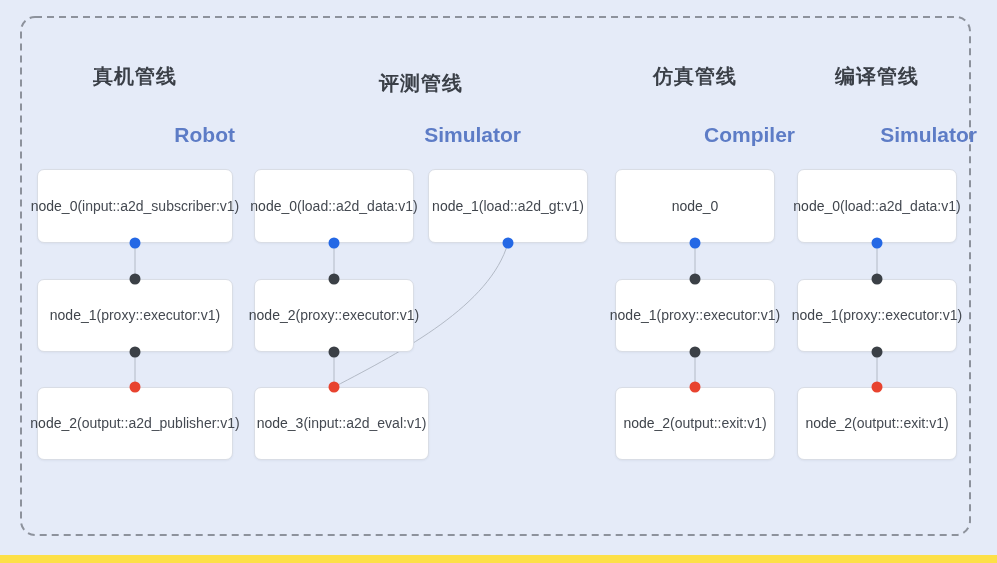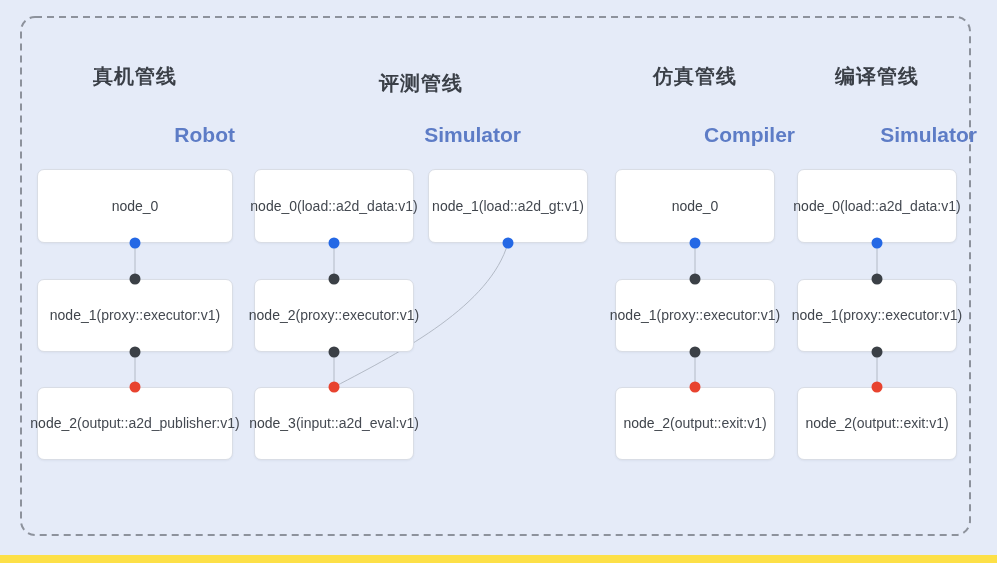--- a/index.html
+++ b/index.html
@@ -61,20 +61,21 @@
   <div class="col-title-en" style="left:35px;top:123px;">Robot</div>
   <div class="col-title-zh" style="left:321px;top:63px;margin-top:7px;">评测管线</div>
   <div class="col-title-en" style="left:321px;top:123px;">Simulator</div>
   <div class="col-title-zh" style="left:595px;top:63px;">仿真管线</div>
   <div class="col-title-en" style="left:595px;top:123px;">Compiler</div>
   <div class="col-title-zh" style="left:777px;top:63px;">编译管线</div>
   <div class="col-title-en" style="left:777px;top:123px;">Simulator</div>
 
   <div class="node" style="left:37px;top:169px;width:196px;height:74px;">
     <div class="node-name">node_0</div>
+    <div class="node-impl">(input::a2d_subscriber:v1)</div>
   </div>
   <div class="node" style="left:37px;top:279px;width:196px;height:73px;">
     <div class="node-name">node_1</div>
     <div class="node-impl">(proxy::executor:v1)</div>
   </div>
   <div class="node" style="left:37px;top:387px;width:196px;height:73px;">
     <div class="node-name">node_2</div>
     <div class="node-impl">(output::a2d_publisher:v1)</div>
   </div>
 
@@ -83,21 +84,21 @@
     <div class="node-impl">(load::a2d_data:v1)</div>
   </div>
   <div class="node" style="left:428px;top:169px;width:160px;height:74px;">
     <div class="node-name">node_1</div>
     <div class="node-impl">(load::a2d_gt:v1)</div>
   </div>
   <div class="node" style="left:254px;top:279px;width:160px;height:73px;">
     <div class="node-name">node_2</div>
     <div class="node-impl">(proxy::executor:v1)</div>
   </div>
-  <div class="node" style="left:254px;top:387px;width:160px;height:73px;">
+  <div class="node" style="left:254px;top:387px;width:175px;height:73px;">
     <div class="node-name">node_3</div>
     <div class="node-impl">(input::a2d_eval:v1)</div>
   </div>
 
   <div class="node" style="left:615px;top:169px;width:160px;height:74px;">
     <div class="node-name">node_0</div>
   </div>
   <div class="node" style="left:615px;top:279px;width:160px;height:73px;">
     <div class="node-name">node_1</div>
     <div class="node-impl">(proxy::executor:v1)</div>

